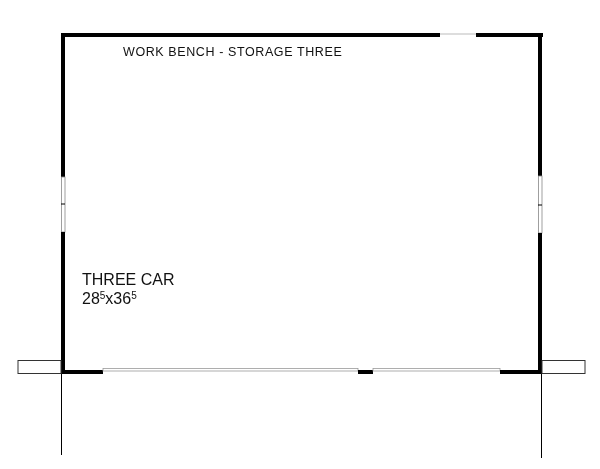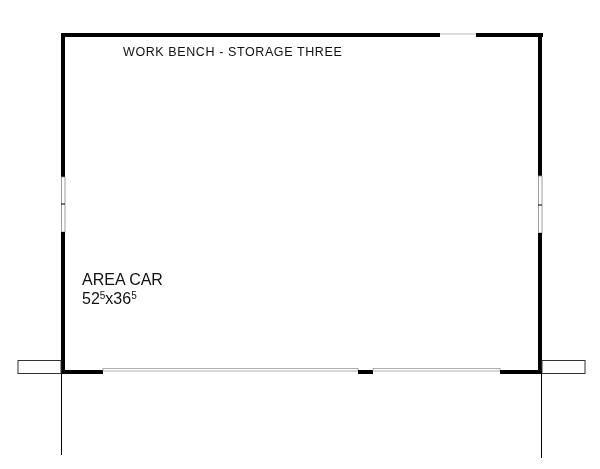--- a/index.html
+++ b/index.html
@@ -38,15 +38,15 @@
   <rect x="18" y="360.5" width="43" height="13" fill="#fff" stroke="#333" stroke-width="1"></rect>
   <rect x="542" y="360.5" width="43" height="13" fill="#fff" stroke="#333" stroke-width="1"></rect>
 
   <line x1="61.5" y1="374" x2="61.5" y2="455" stroke="#000" stroke-width="1"></line>
   <line x1="541.5" y1="374" x2="541.5" y2="458" stroke="#000" stroke-width="1"></line>
 </svg>
 
 <div class="label bench">WORK BENCH  -  STORAGE THREE</div>
 
 <div class="label room">
-  <div>AREA CAR</div>
-  <div><span>52</span><sup>5</sup><span>x</span><span>36</span><sup>5</sup></div>
+  <div>THREE CAR</div>
+  <div><span>28</span><sup>5</sup><span>x</span><span>36</span><sup>5</sup></div>
 </div>
 
 </body></html>

